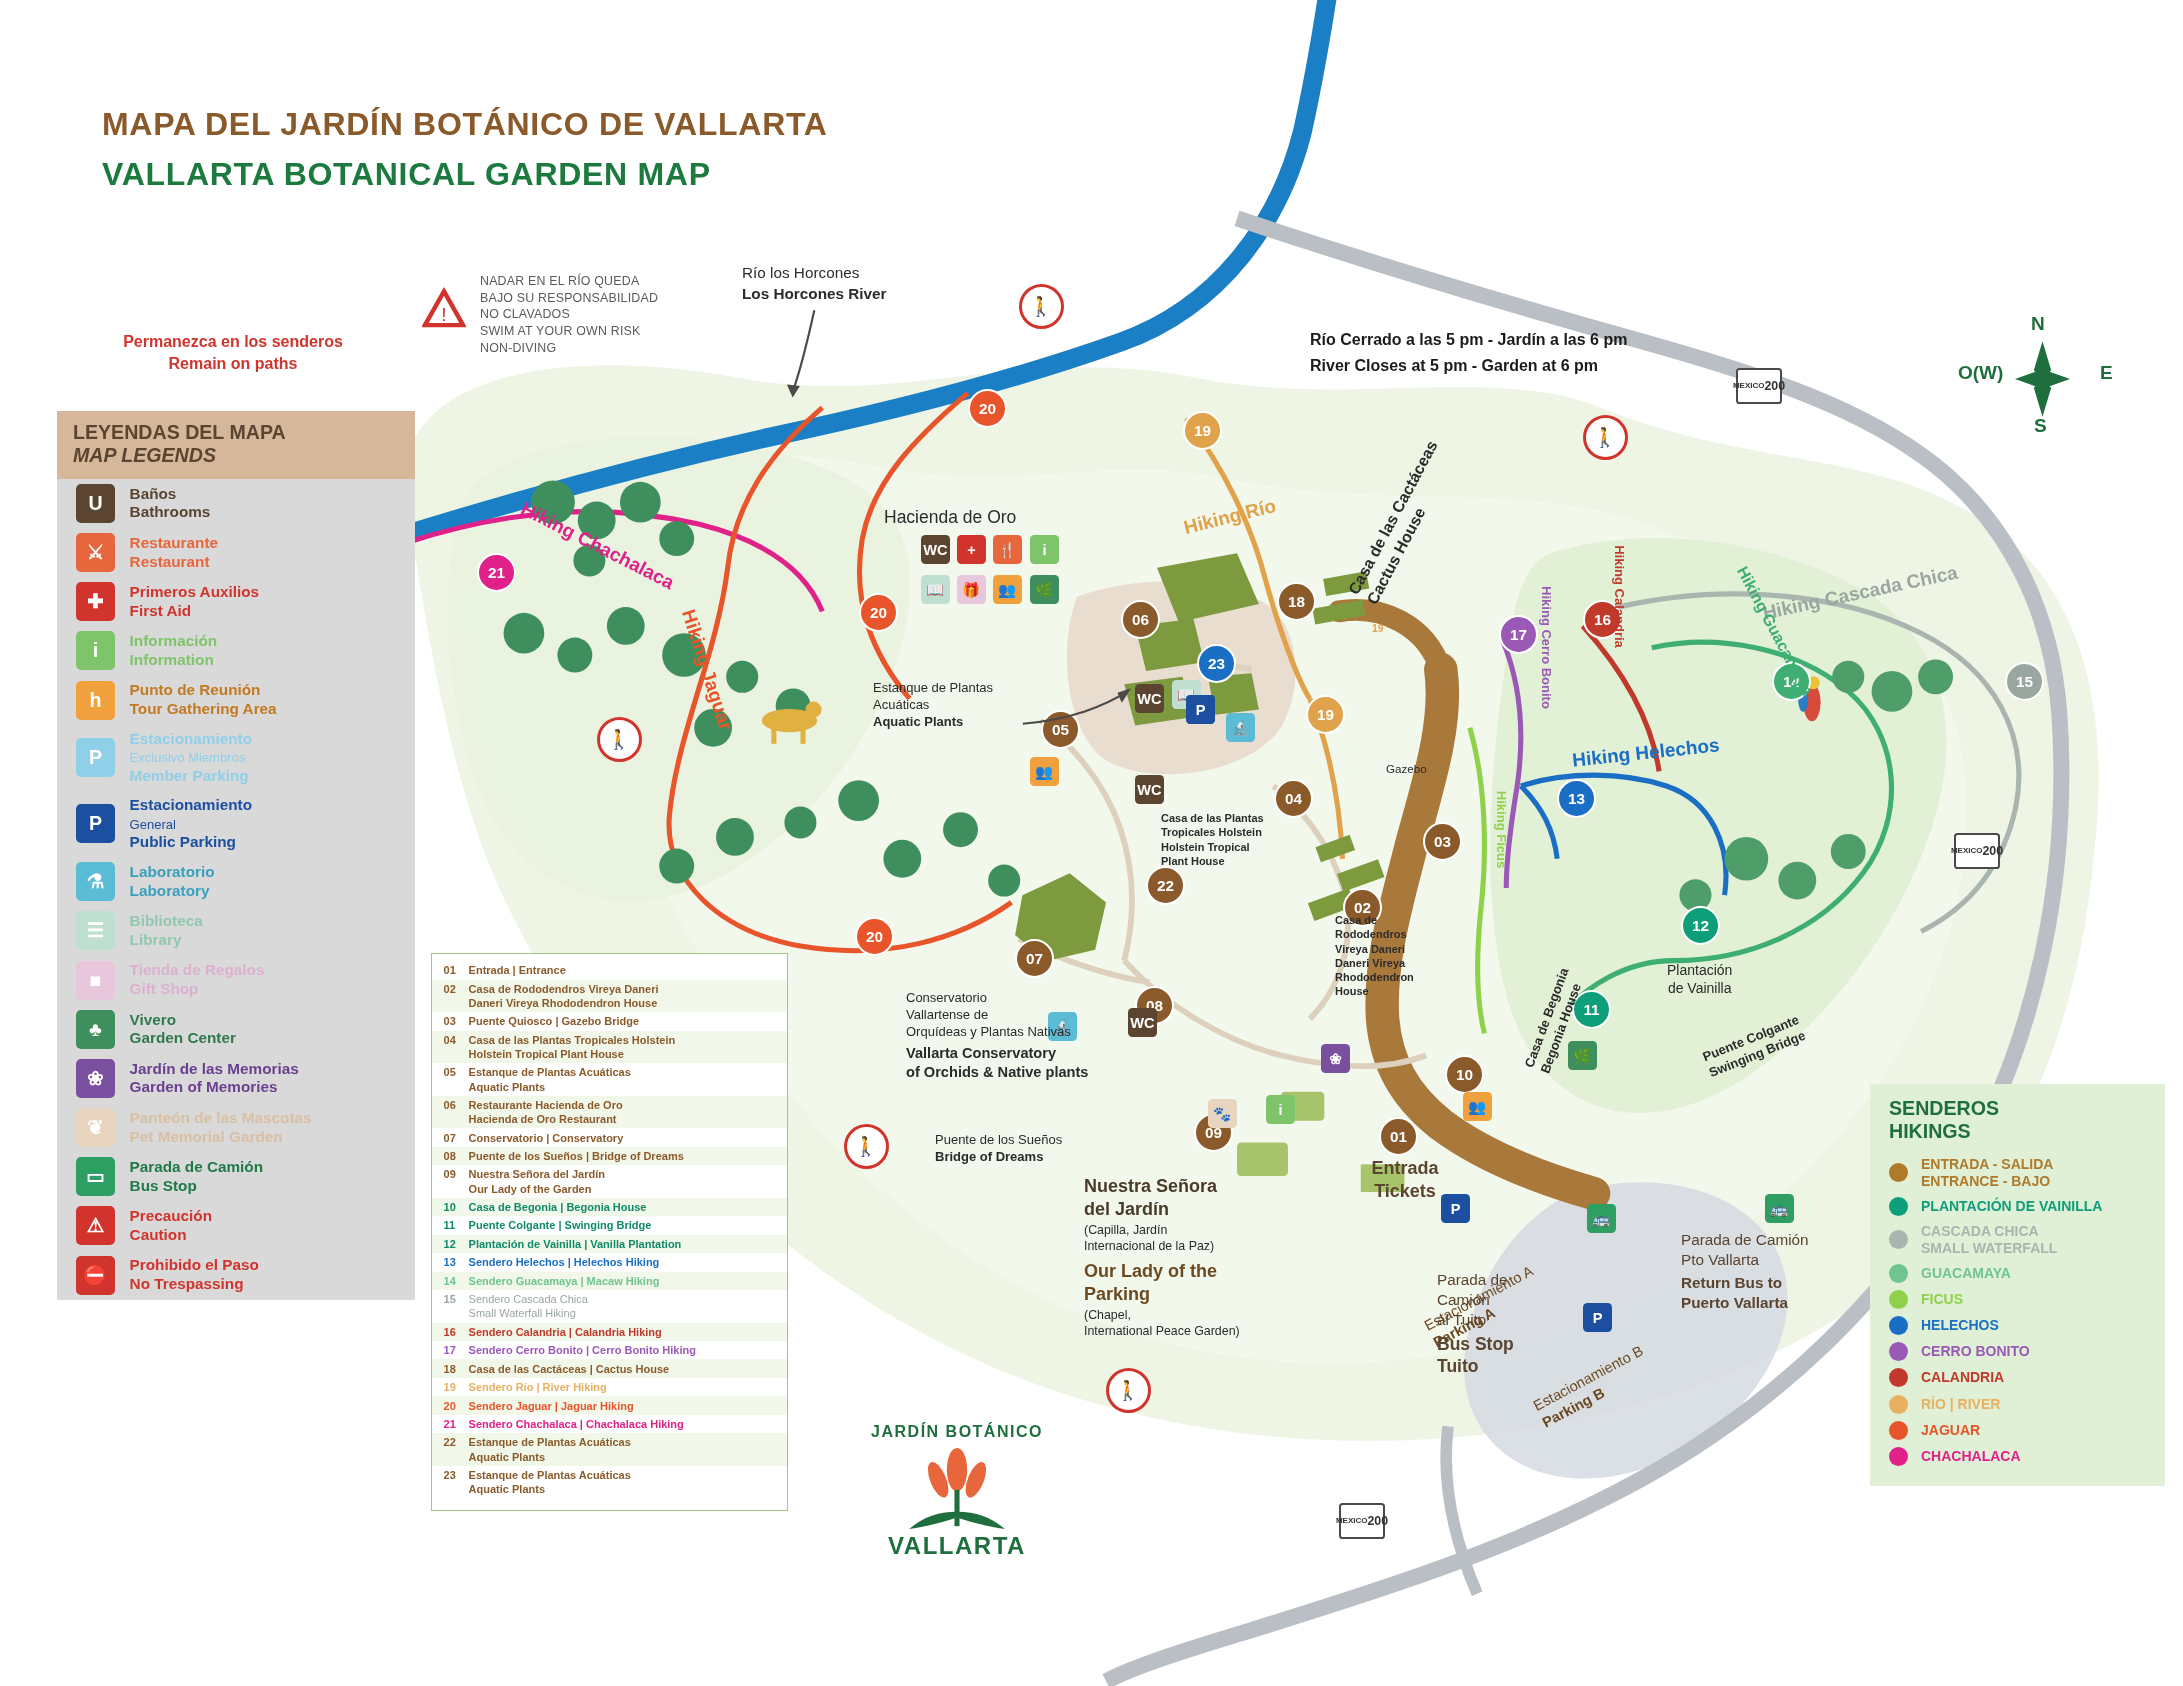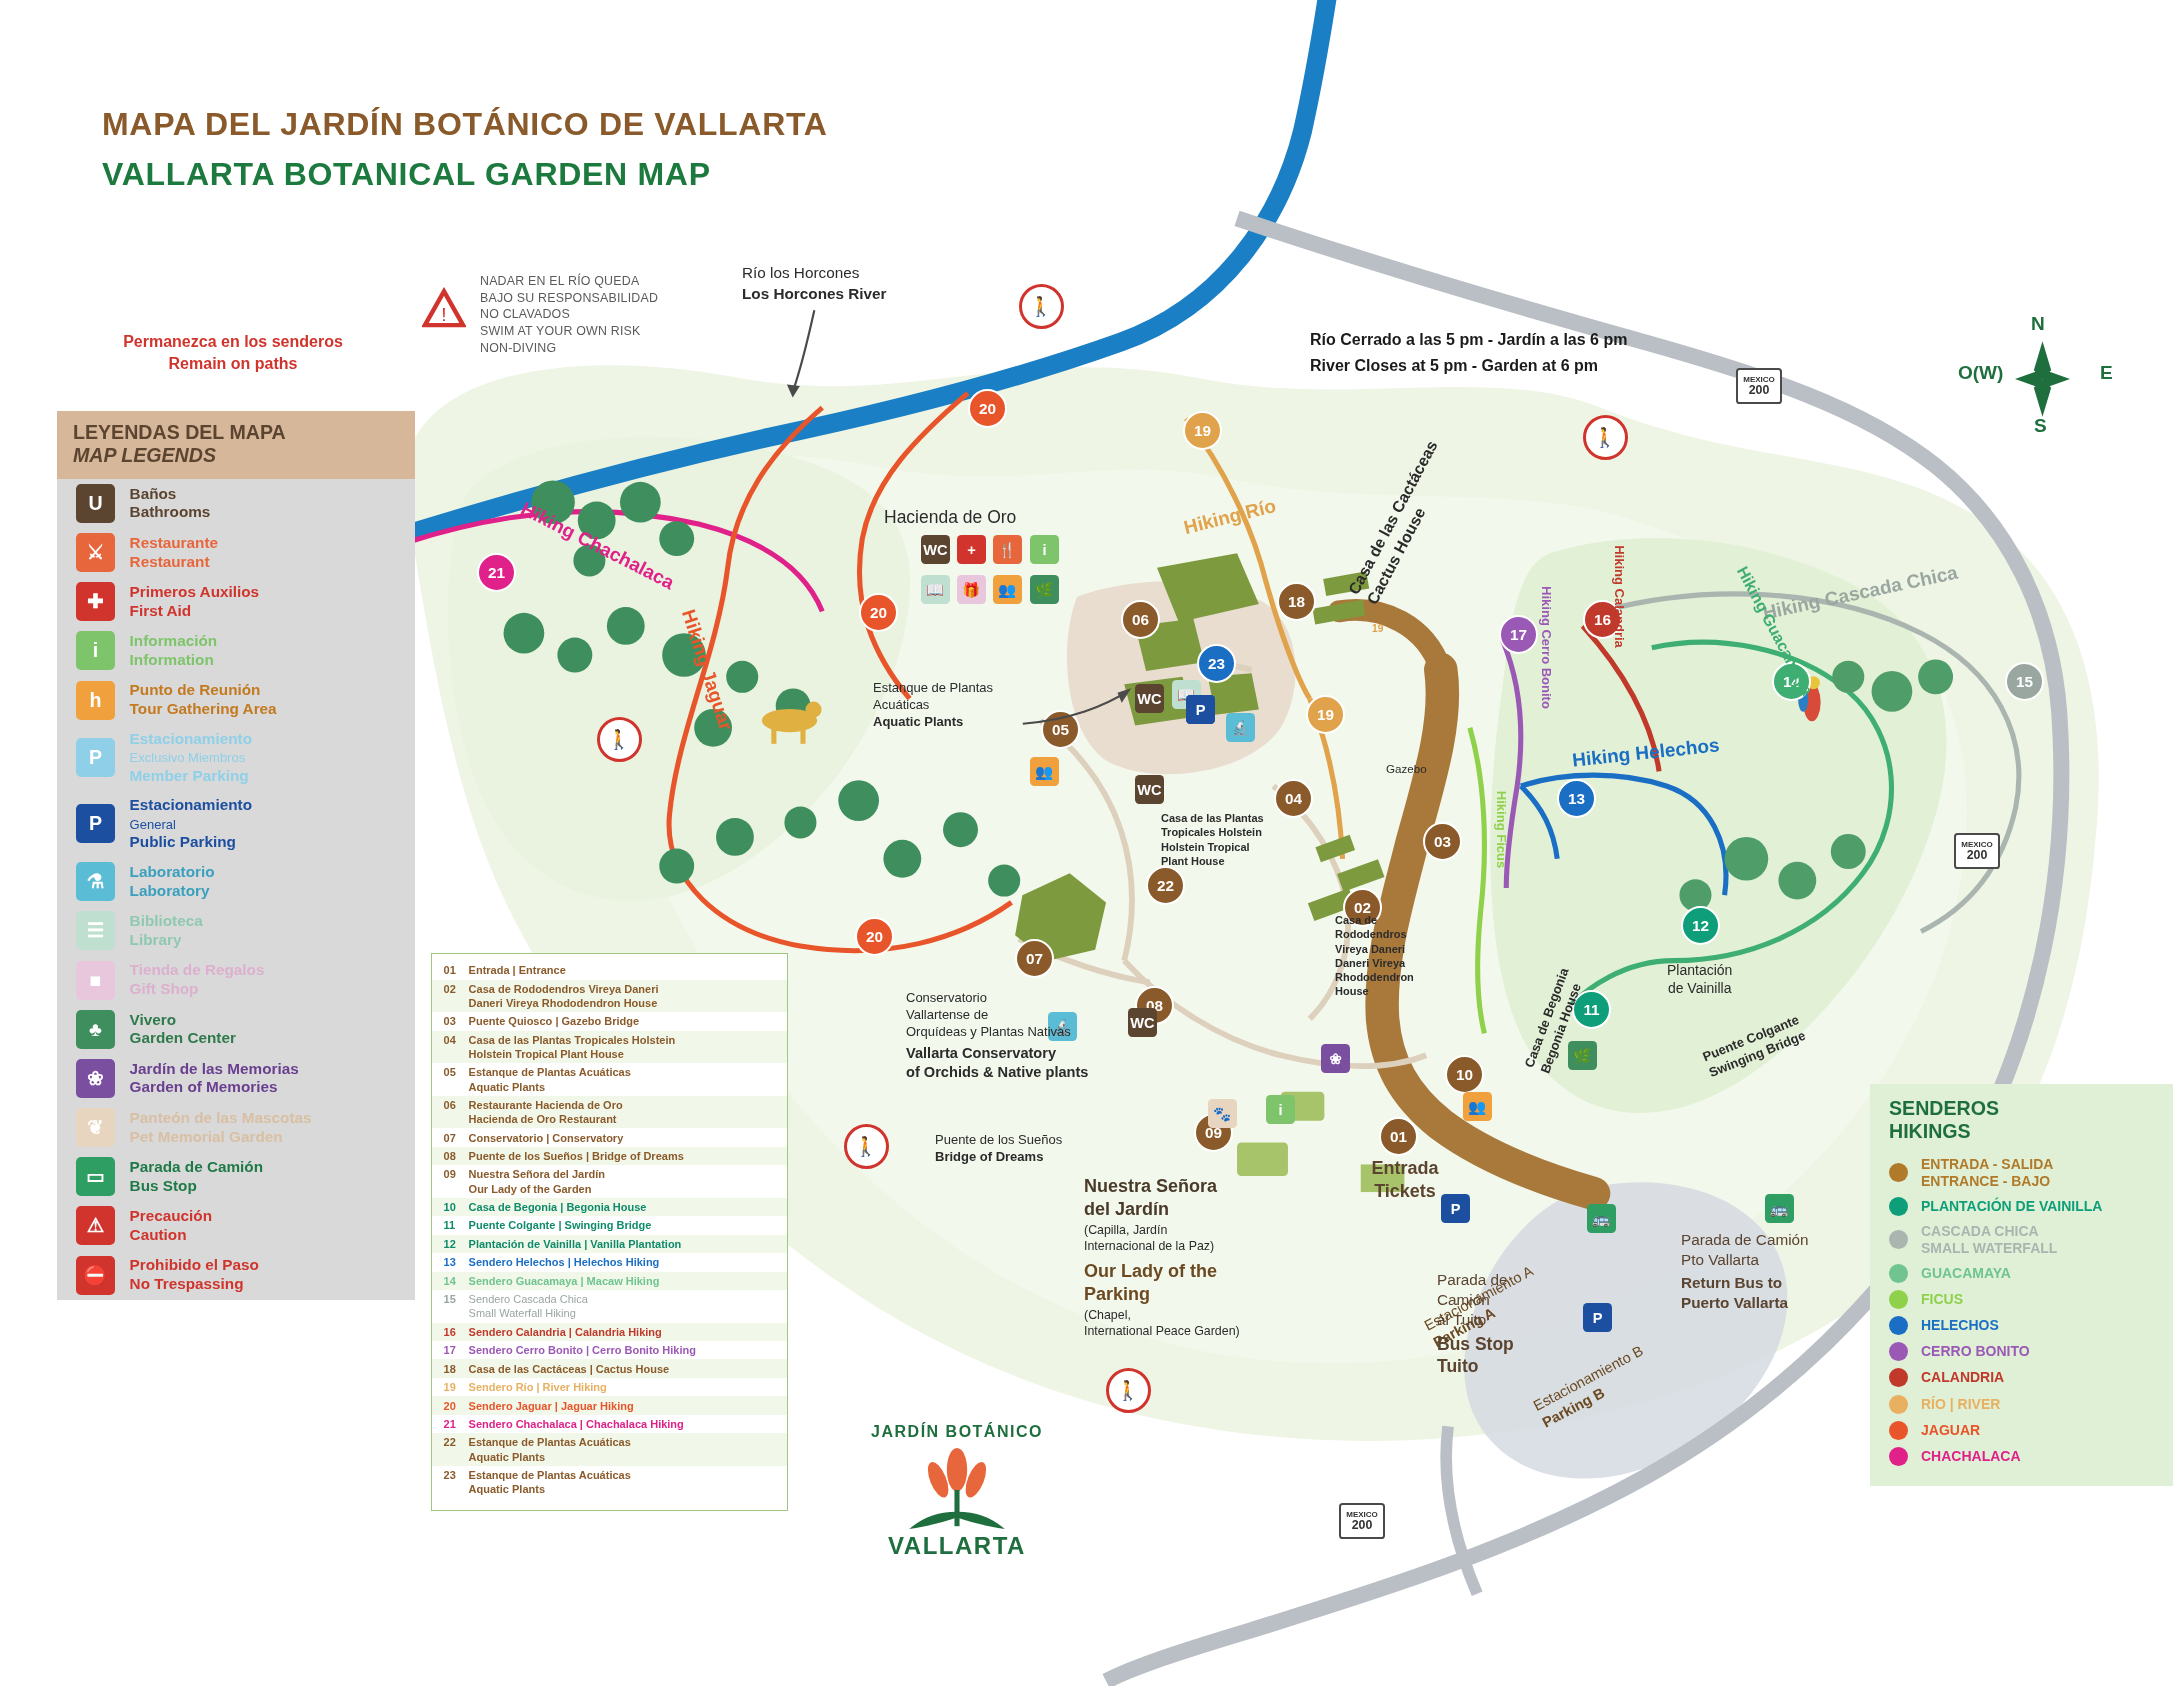--- a/index.html
+++ b/index.html
@@ -32,21 +32,21 @@
   .leg-ico{width:39px;height:39px;border-radius:5.1px;flex:0 0 auto;display:flex;align-items:center;justify-content:center;color:#fff;font-size:19.6px;font-weight:bold;}
   .leg-txt{margin-left:14.6px;line-height:1.22;font-size:15.3px;font-weight:bold;}
 
   
   #numlist{position:absolute;left:431px;top:953px;width:355px;background:#ffffff;border:1.5px solid #9ec77f;padding:7.3px 0 11.6px 0;}
   .nl-row{display:flex;padding:2.2px 8.7px 2.2px 11.6px;font-size:11px;line-height:1.28;}
   .nl-n{width:25px;flex:0 0 auto;font-weight:bold;}
   .nl-t{flex:1;}
 
   
-  #hikings{position:absolute;left:1870px;top:1084px;width:291px;background:#dff0d6;padding:13px 12px 16px 0;}
+  #hikings{position:absolute;left:1870px;top:1084px;width:291px;background:#dff0d6;padding:13px 4px 16px 0;}
   #hikings h3{margin:0 0 10.2px 19px;font-size:19.6px;font-weight:bold;color:#1f6f3e;line-height:1.15;}
   .hk-row{display:flex;align-items:center;padding:3.6px 0 3.6px 19px;}
   .hk-dot{width:19px;height:19px;border-radius:50%;flex:0 0 auto;}
   .hk-txt{margin-left:13px;font-size:14px;font-weight:bold;line-height:1.2;}
 
   
   #compass{position:absolute;left:1958px;top:313px;width:167px;height:131px;color:#1f6f3e;font-weight:bold;font-size:19px;}
 
   
   .pin{position:absolute;width:35px;height:35px;border-radius:50%;display:flex;align-items:center;justify-content:center;color:#fff;font-size:15.3px;font-weight:bold;border:2.2px solid #fff;}
@@ -61,21 +61,21 @@
   .mlab{position:absolute;font-size:13px;color:#2b2b2b;line-height:1.3;}
   .mlab .b{font-weight:bold;}
   .trail-lab{position:absolute;font-weight:bold;font-size:19px;}
 
   
   #logo{position:absolute;left:837px;top:1423px;width:240px;text-align:center;color:#1f6f3e;}
   #logo .arc{font-size:16px;font-weight:bold;letter-spacing:1.5px;}
   #logo .big{font-size:24px;font-weight:bold;letter-spacing:1.5px;}
 
   
-  .shield{position:absolute;width:42px;height:32px;background:#fff;border:2.2px solid #4a4a4a;border-radius:3.6px;display:flex;flex-direction:column;align-items:center;justify-content:center;font-size:8px;font-weight:bold;color:#333;line-height:1;}
+  .shield{position:absolute;width:42px;height:32px;background:#fff;border:2.2px solid #4a4a4a;border-radius:3.6px;display:flex;flex-direction:row;align-items:center;justify-content:center;font-size:8px;font-weight:bold;color:#333;line-height:1;}
   .shield b{font-size:12.4px;}
 </style>
 </head>
 <body>
 
 <div id="map">
 
   <svg class="abs" width="2183" height="1687" style="left:0;top:0;" viewBox="0 0 3000 2318">
 
     <path d="M560,700 C520,520 760,470 1020,520 C1250,560 1400,470 1650,520 C1850,560 2050,500 2200,560

